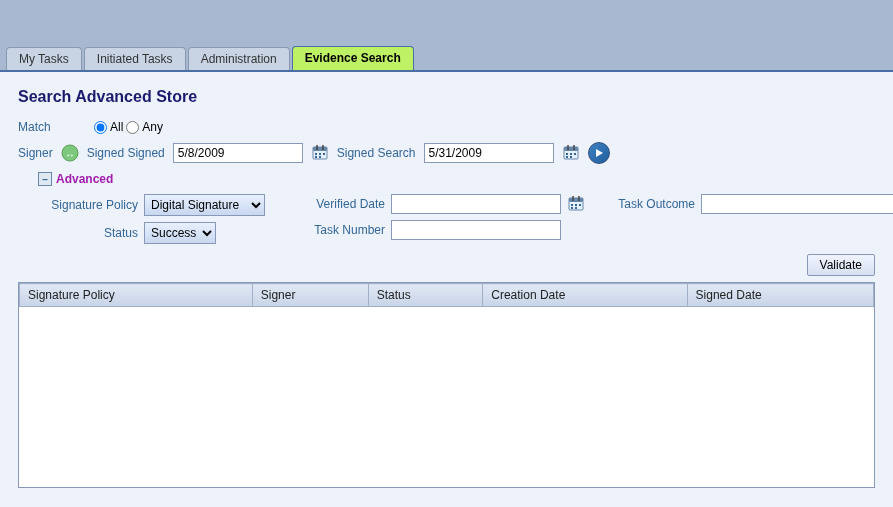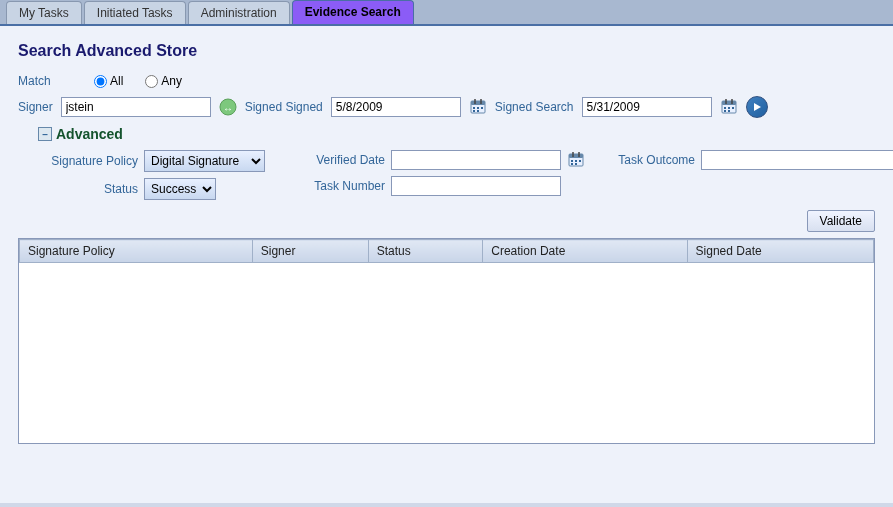--- a/index.html
+++ b/index.html
@@ -26,25 +26,26 @@
       border-bottom: none;
       border-radius: 4px 4px 0 0;
       cursor: pointer;
       font-size: 12px;
       background: #c8d4e4;
       color: #333;
       margin-right: 2px;
       white-space: nowrap;
     }
     .tab.active {
-      background: #8b5cf6;
+      background: #bef264;
       color: #000;
       font-weight: bold;
       border-color: #4a6fa5;
       padding-bottom: 5px;
+      margin-top: 46px;
     }
 
     
     .main-content {
       background: #eef2fa;
       padding: 16px 18px;
       height: calc(507px - 30px);
     }
 
     .page-title {
@@ -70,21 +71,21 @@
 
     .match-label {
       width: 60px;
       color: #336699;
     }
 
     
     .radio-group {
       display: flex;
       align-items: flex-end;
-      gap: 22px;
+      gap: 3px;
       padding-left: 8px;
     }
     .radio-item {
       display: flex;
       align-items: center;
       gap: 3px;
     }
     input[type="radio"] {
       cursor: pointer;
     }
@@ -149,22 +150,22 @@
       background: #dde8f0;
       display: flex;
       align-items: center;
       justify-content: center;
       font-size: 10px;
       color: #336699;
       font-weight: bold;
     }
     .advanced-label {
       font-weight: bold;
-      color: #14532d;
-      font-size: 14px;
+      color: #a21caf;
+      font-size: 12px;
     }
 
     
     .advanced-fields {
       display: flex;
       gap: 20px;
       align-items: flex-start;
     }
     .adv-col {
       display: flex;
@@ -262,21 +263,20 @@
       </div>
       <div class="radio-item">
         <input type="radio" name="match" style="">
         <span>Any</span>
       </div>
     </div>
   </div>
 
   <div class="form-row">
     <span class="label">Signer</span>
-    <input type="text" class="text-input signer-input" value="jstein" style="">
 
     <span class="signer-icon">
       <svg viewBox="0 0 18 18" xmlns="http://www.w3.org/2000/svg">
         <circle cx="9" cy="9" r="8" fill="#7dc87d" stroke="#5aa05a" stroke-width="1"></circle>
         <text x="9" y="13" text-anchor="middle" font-size="10" fill="white" font-weight="bold">↔</text>
       </svg>
     </span>
 
     <span class="label">Signed Signed</span>
     <input type="text" class="text-input date-input" value="5/8/2009" style="">

